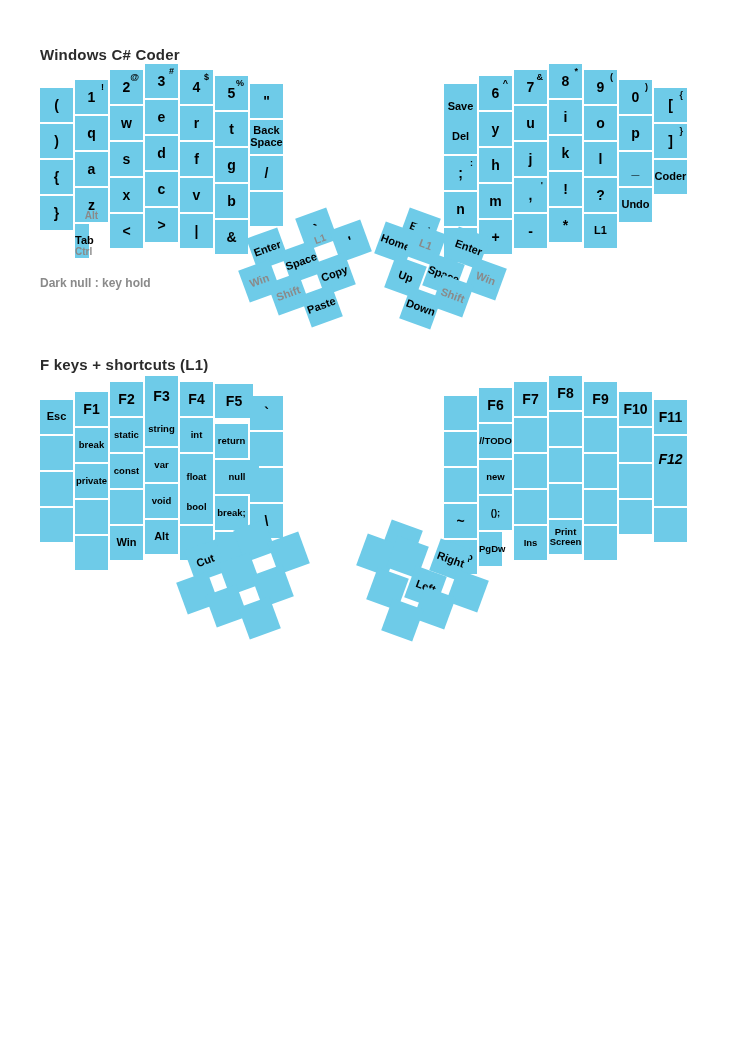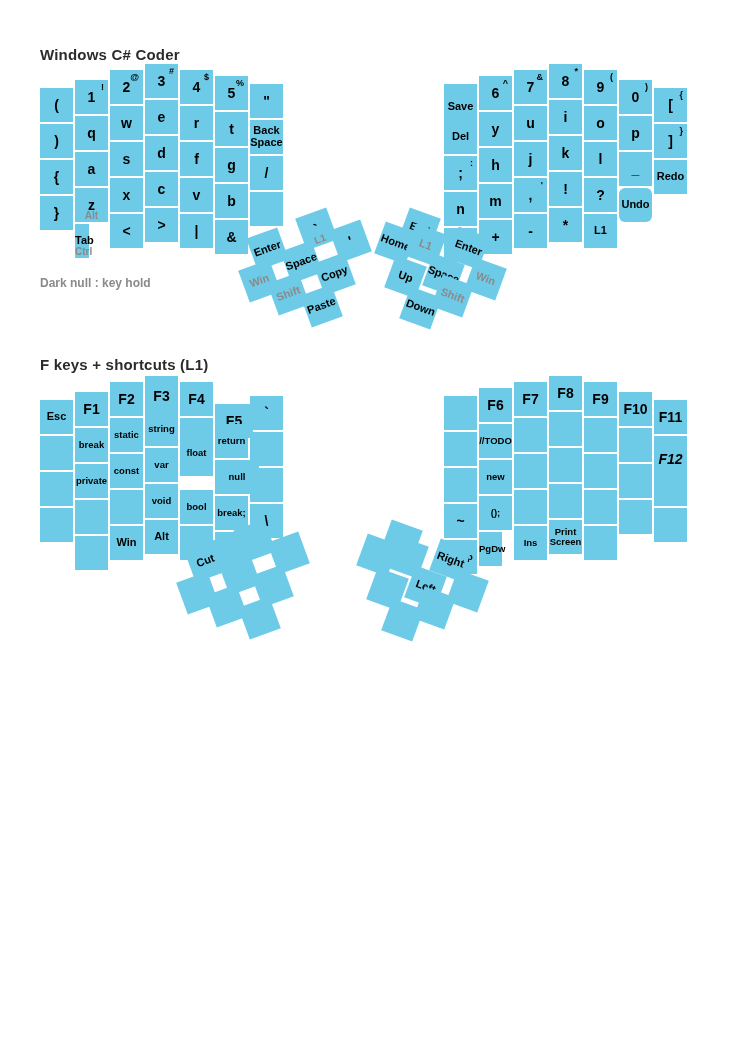--- a/index.html
+++ b/index.html
@@ -238,39 +238,39 @@
     <div class="key" style="left: 549px; top: 136px; width: 33px; height: 34px;">
       <div class="main">k</div>
     </div>
     <div class="key" style="left: 584px; top: 142px; width: 33px; height: 34px;">
       <div class="main">l</div>
     </div>
     <div class="key" style="left: 619px; top: 152px; width: 33px; height: 34px;">
       <div class="main">_</div>
     </div>
     <div class="key" style="left: 654px; top: 160px; width: 33px; height: 34px;">
-      <div class="main small">Redo</div>
+      <div class="main small">Coder</div>
     </div>
     <div class="key" style="left: 444px; top: 192px; width: 33px; height: 34px;">
       <div class="main">n</div>
     </div>
     <div class="key" style="left: 479px; top: 184px; width: 33px; height: 34px;">
       <div class="main">m</div>
     </div>
     <div class="key" style="left: 514px; top: 178px; width: 33px; height: 34px;">
       <div class="main">,</div>
       <div class="tr">'</div>
     </div>
     <div class="key" style="left: 549px; top: 172px; width: 33px; height: 34px;">
       <div class="main">!</div>
     </div>
     <div class="key" style="left: 584px; top: 178px; width: 33px; height: 34px;">
       <div class="main">?</div>
     </div>
-    <div class="key" style="left: 619px; top: 188px; width: 33px; height: 34px; border-radius: 6px;">
+    <div class="key" style="left: 619px; top: 188px; width: 33px; height: 34px;">
       <div class="main small">Undo</div>
     </div>
     <div class="key" style="left: 444px; top: 228px; width: 33px; height: 34px;">
       <div class="main">=</div>
     </div>
     <div class="key" style="left: 479px; top: 220px; width: 33px; height: 34px;">
       <div class="main">+</div>
     </div>
     <div class="key" style="left: 514px; top: 214px; width: 33px; height: 34px;">
       <div class="main">-</div>
@@ -353,21 +353,21 @@
     </div>
     <div class="key" style="left: 110px; top: 382px; width: 33px; height: 34px;">
       <div class="main">F2</div>
     </div>
     <div class="key" style="left: 145px; top: 376px; width: 33px; height: 40px;">
       <div class="main">F3</div>
     </div>
     <div class="key" style="left: 180px; top: 382px; width: 33px; height: 34px;">
       <div class="main">F4</div>
     </div>
-    <div class="key" style="left: 215px; top: 404px; width: 38px; height: 34px;">
+    <div class="key" style="left: 215px; top: 384px; width: 38px; height: 34px;">
       <div class="main">F5</div>
     </div>
     <div class="key" style="left: 250px; top: 396px; width: 33px; height: 34px;">
       <div class="main">`</div>
     </div>
     <div class="key" style="left: 40px; top: 436px; width: 33px; height: 34px;">
       <div class="main"></div>
     </div>
     <div class="key" style="left: 75px; top: 428px; width: 33px; height: 34px;">
       <div class="main tiny">break</div>
@@ -392,21 +392,21 @@
     </div>
     <div class="key" style="left: 75px; top: 464px; width: 33px; height: 34px;">
       <div class="main tiny">private</div>
     </div>
     <div class="key" style="left: 110px; top: 454px; width: 33px; height: 34px;">
       <div class="main tiny">const</div>
     </div>
     <div class="key" style="left: 145px; top: 448px; width: 33px; height: 34px;">
       <div class="main tiny">var</div>
     </div>
-    <div class="key" style="left: 180px; top: 430px; width: 33px; height: 46px;">
+    <div class="key" style="left: 180px; top: 454px; width: 33px; height: 46px;">
       <div class="main tiny">float</div>
     </div>
     <div class="key" style="left: 215px; top: 460px; width: 44px; height: 34px;">
       <div class="main tiny">null</div>
     </div>
     <div class="key" style="left: 250px; top: 468px; width: 33px; height: 34px;">
       <div class="main"></div>
     </div>
     <div class="key" style="left: 40px; top: 508px; width: 33px; height: 34px;">
       <div class="main"></div>

